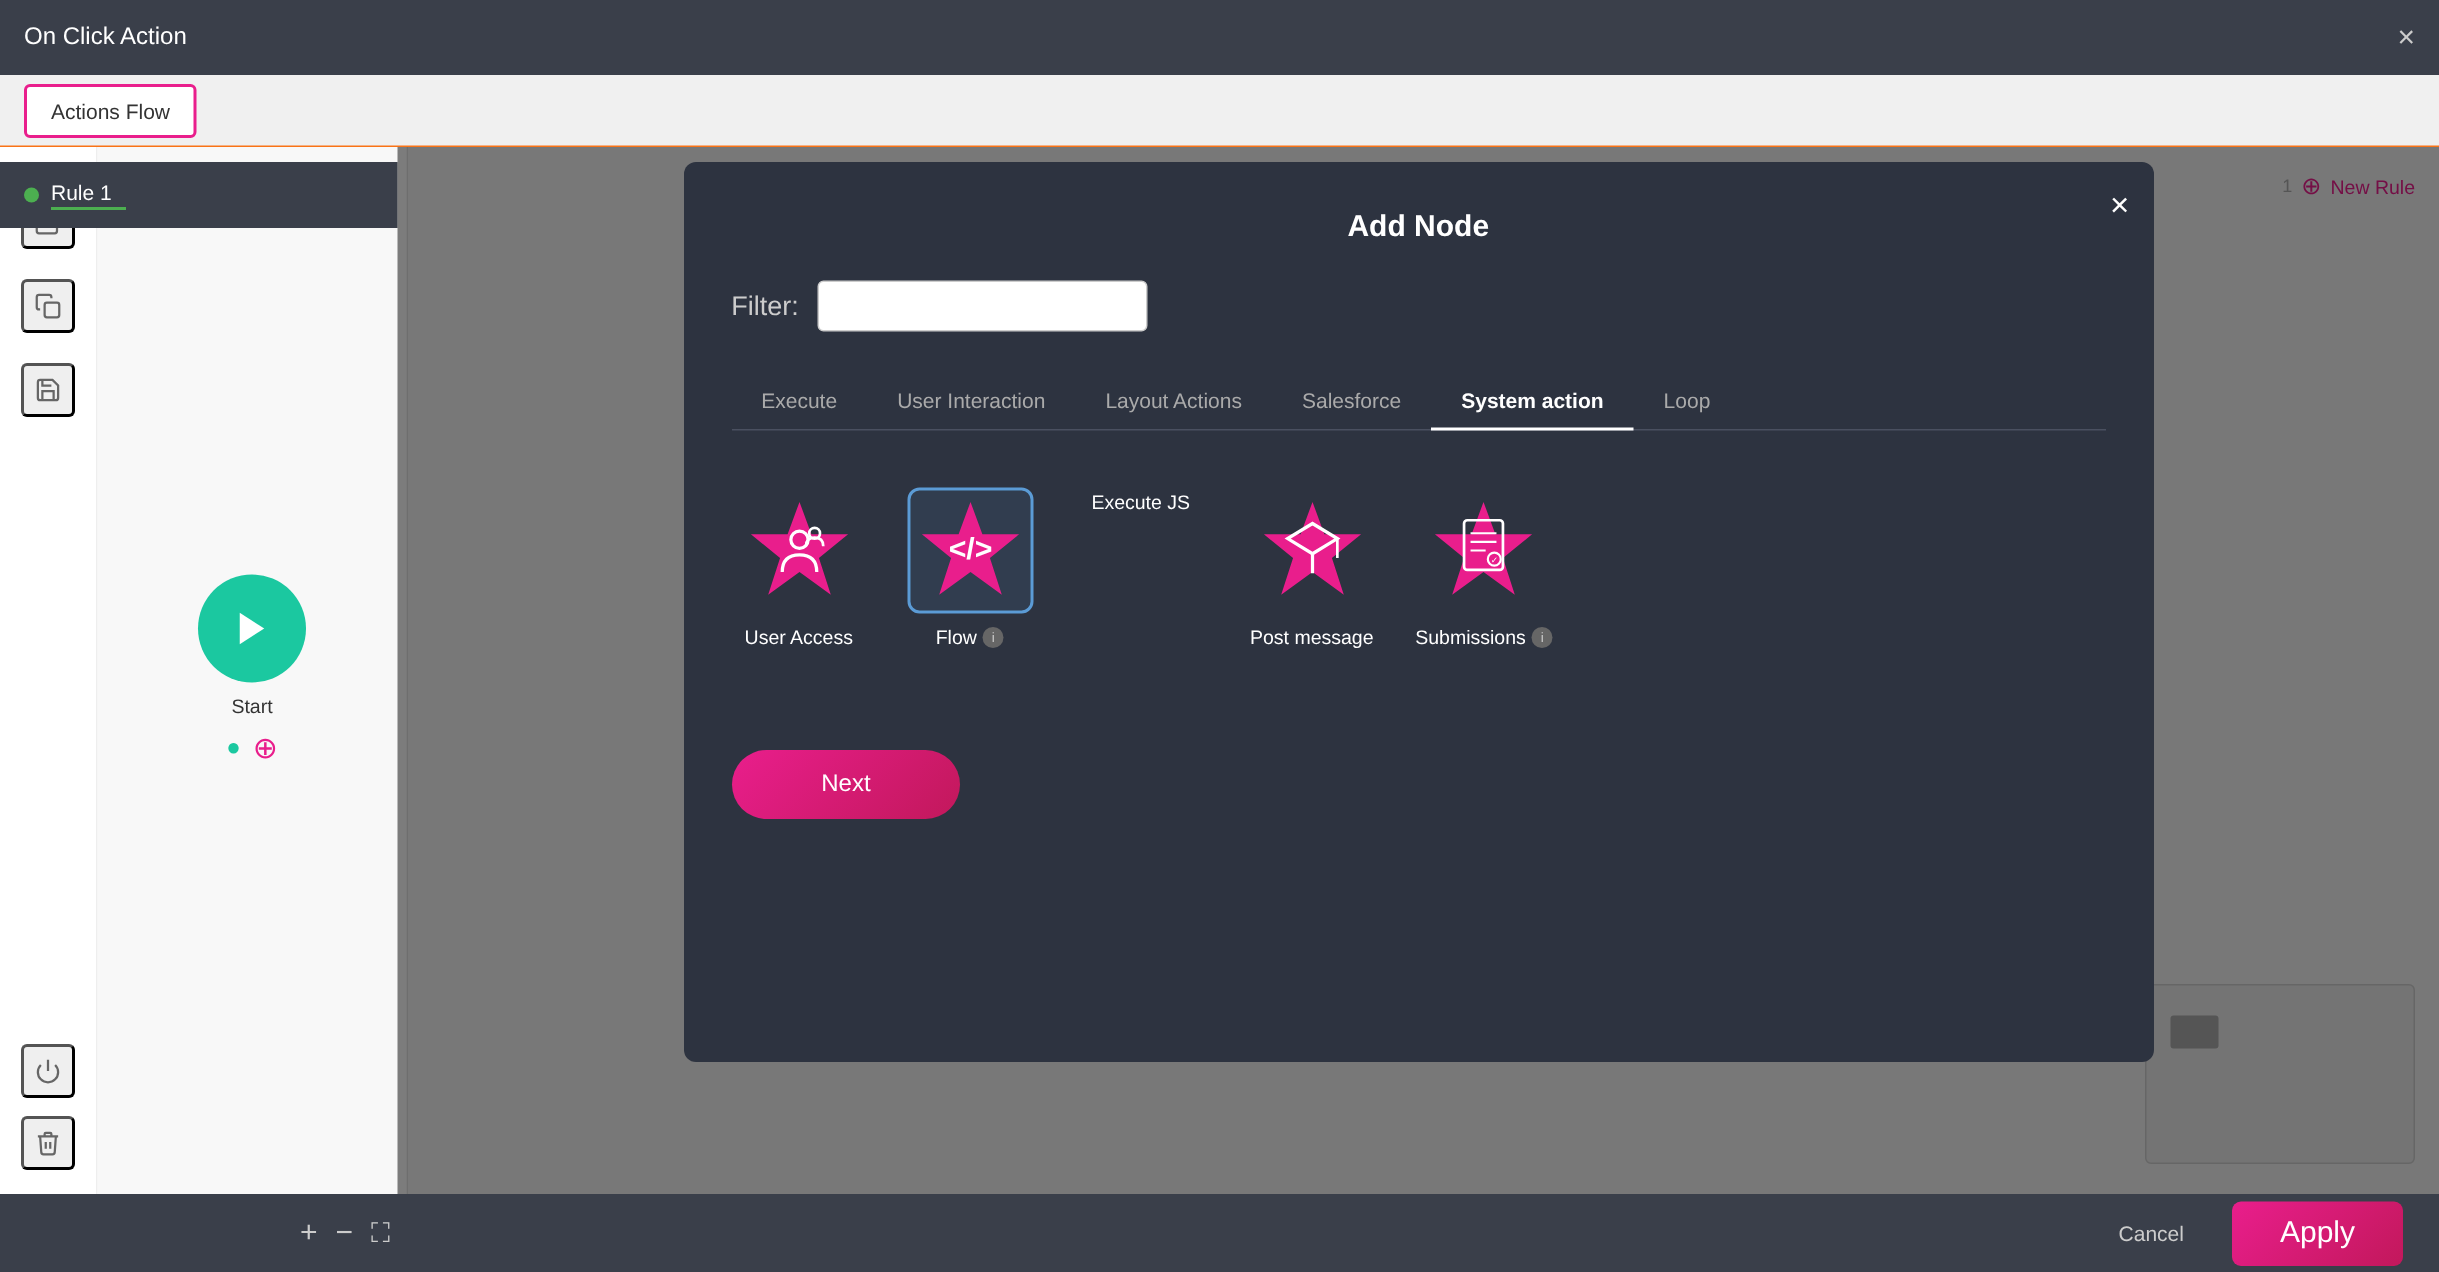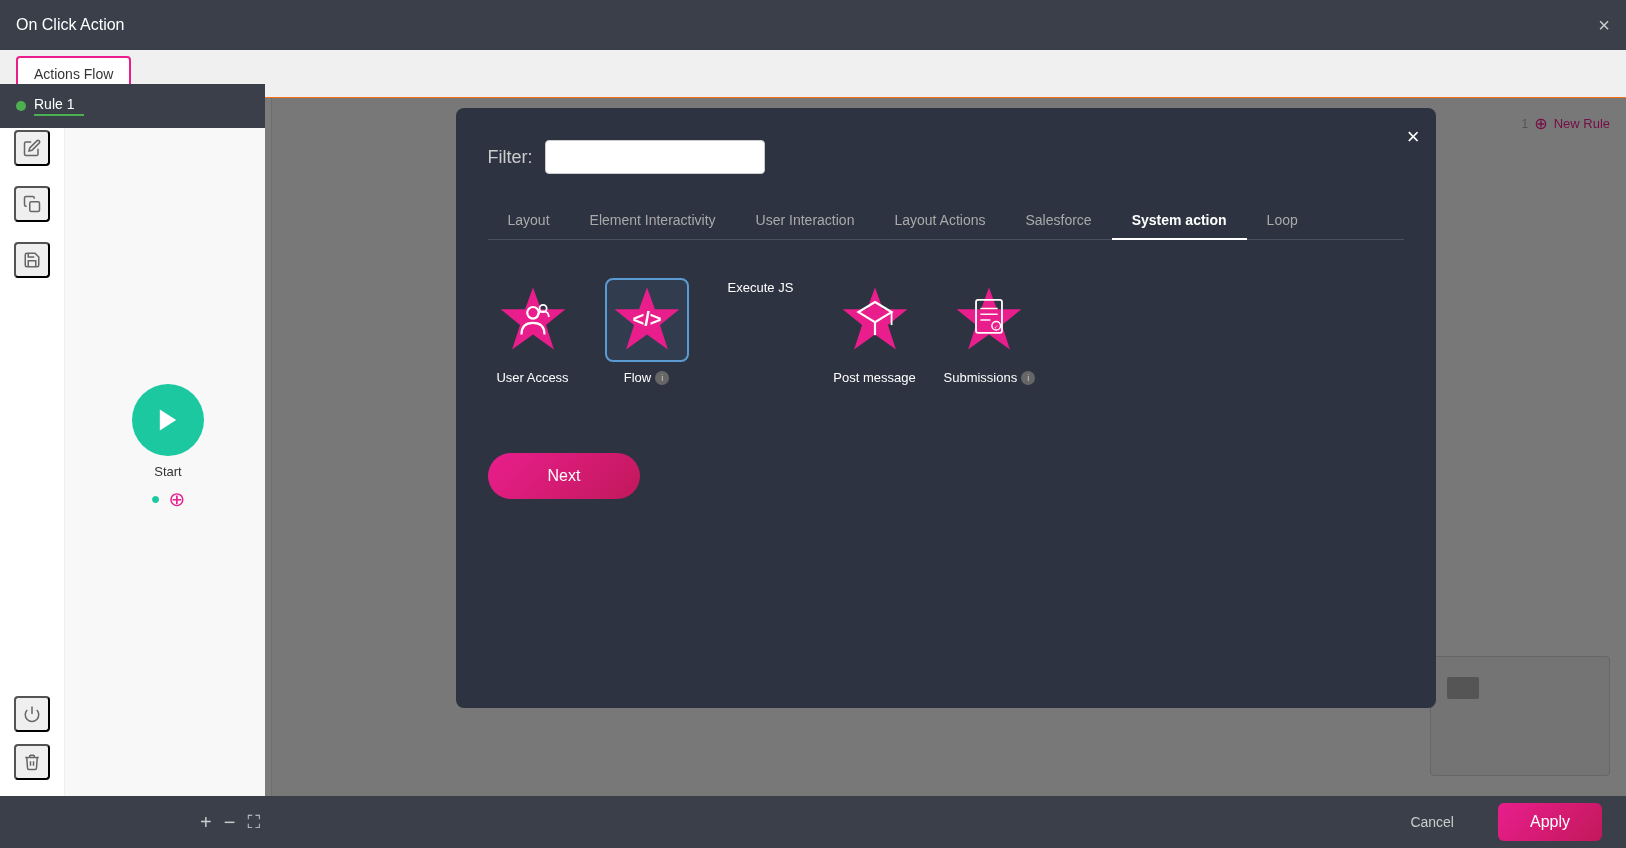--- a/index.html
+++ b/index.html
@@ -137,21 +137,21 @@
       cursor: pointer;
     }
     .rule-header {
       background: #3a3f4a;
       padding: 12px 16px;
       display: flex;
       align-items: center;
       gap: 8px;
       width: 265px;
       position: absolute;
-      top: 84px;
+      top: 108px;
       left: 0;
     }
     .rule-dot {
       width: 10px;
       height: 10px;
       border-radius: 50%;
       background: #4caf50;
     }
     .rule-title {
       color: #fff;
@@ -382,24 +382,23 @@
       font-size: 14px;
       cursor: pointer;
       padding: 8px 16px;
     }
     .apply-btn {
       background: linear-gradient(135deg, #e91e8c, #c2185b);
       color: #fff;
       border: none;
       border-radius: 6px;
       padding: 10px 32px;
-      font-size: 16px;
+      font-size: 20px;
       font-weight: 500;
       cursor: pointer;
-      margin-left: 12px;
     }
 
     .sidebar-icons-top {
       display: flex;
       flex-direction: column;
       align-items: center;
       padding-top: 16px;
       gap: 20px;
     }
   </style>
@@ -501,29 +500,29 @@
     <button style="background:none;border:none;color:#ccc;font-size:20px;cursor:pointer;">−</button>
     <button style="background:none;border:none;color:#ccc;font-size:18px;cursor:pointer;">⛶</button>
   </div>
   <button class="cancel-btn">Cancel</button>
   <button class="apply-btn">Apply</button>
 </div>
 
 <div class="modal-overlay">
   <div class="modal">
     <button class="modal-close">×</button>
+    <div class="modal-title">Add Node</div>
 
     <div class="filter-row">
       <span class="filter-label">Filter:</span>
       <input class="filter-input" type="text" style="">
     </div>
 
     <div class="node-tabs">
-      <div class="node-tab">Layout</div>
-      <div class="node-tab">Element Interactivity</div>
+      <div class="node-tab">Execute</div>
       <div class="node-tab">User Interaction</div>
       <div class="node-tab">Layout Actions</div>
       <div class="node-tab">Salesforce</div>
       <div class="node-tab active">System action</div>
       <div class="node-tab">Loop</div>
     </div>
 
     <div class="node-grid">
 
       <div class="node-item">

